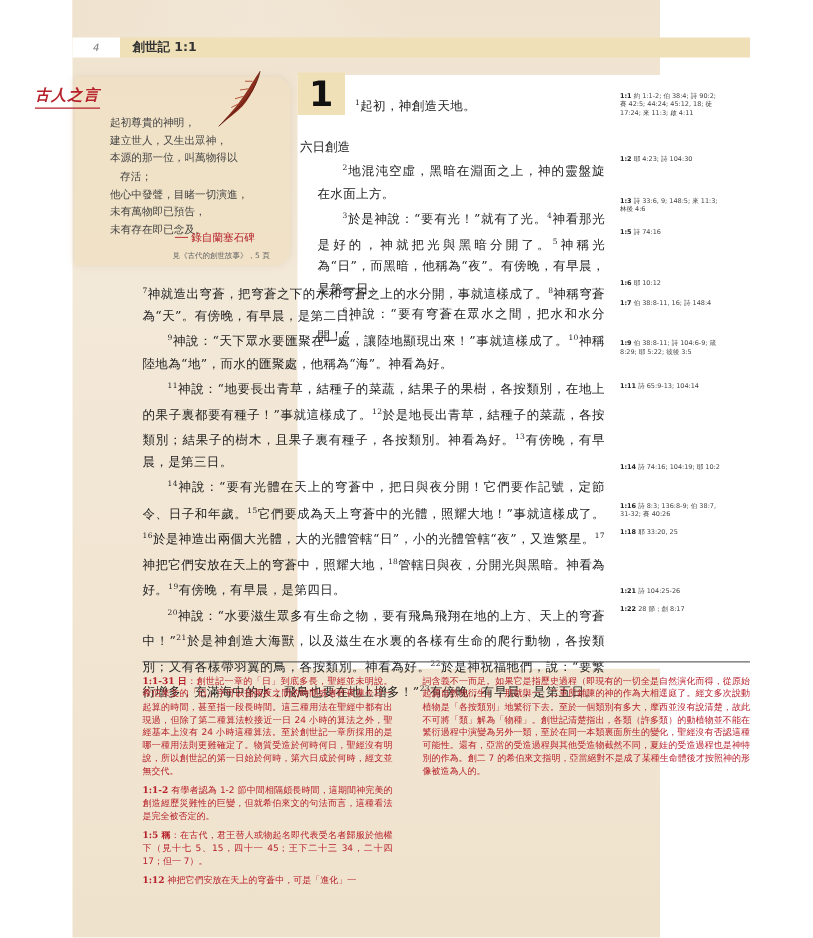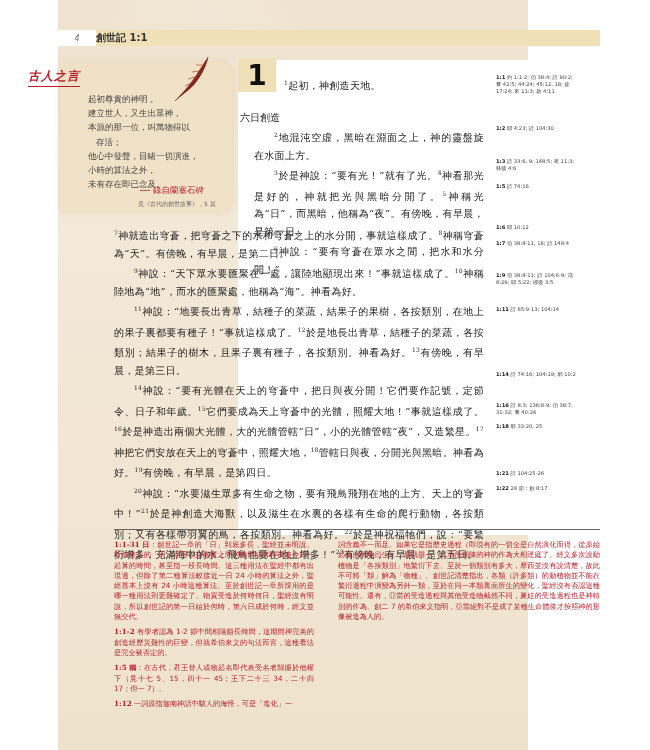--- a/index.html
+++ b/index.html
@@ -25,21 +25,21 @@
     display: flex; align-items: center;
   }
   .page-num {
     width: 38px; height: 16px; background: #ffffff; color: #777;
     font-family: "DejaVu Sans", sans-serif; font-size: 8px; font-style: italic;
     display: flex; align-items: center; justify-content: center;
   }
   .running-head {
     flex: 1; height: 16px; background: #efe0b8;
     font-family: "DejaVu Sans", sans-serif; font-size: 10px; font-weight: bold; color: #333;
-    display: flex; align-items: center; padding-left: 0;
+    display: flex; align-items: center; padding-left: 10px;
   }
   .quote-box {
     position: absolute; left: 60px; top: 62px; width: 172px; height: 150px;
     background: rgba(240,224,196,0.85); border-radius: 0 12px 12px 0;
     box-shadow: 0 0 6px rgba(220,200,170,0.6);
   }
   .quote-title {
     position: absolute; left: 28px; top: 68px;
     font-family: "DejaVu Sans", sans-serif; font-size: 12px; font-weight: bold; color: #b6202a;
     border-bottom: 1.5px solid #b6202a; padding-bottom: 1px; letter-spacing: 1px; font-style: italic;
@@ -115,21 +115,21 @@
   <path d="M36 2 C 30 10, 26 18, 20 26 C 15 33, 10 38, 3 46 C 10 40, 16 36, 22 30 C 28 23, 33 14, 36 2 Z" fill="#8a2e1e"></path>
   <path d="M36 2 C 34 12, 28 22, 20 30 L 3 46" stroke="#5a1a10" stroke-width="0.7" fill="none"></path>
   <path d="M30 10 l -6 0 M27 16 l -7 1 M23 22 l -7 2 M19 28 l -6 3" stroke="#b5573e" stroke-width="0.8"></path>
 </svg>
 <div class="quote-lines">
   <div>起初尊貴的神明，</div>
   <div>建立世人，又生出眾神，</div>
   <div>本源的那一位，叫萬物得以</div>
   <div class="indent">存活；</div>
   <div>他心中發聲，目睹一切演進，</div>
-  <div>小時的算法之外，</div>
+  <div>未有萬物即已預告，</div>
   <div>未有存在即已念及。</div>
 </div>
 <div class="quote-attrib">── 錄自蘭塞石碑</div>
 <div class="quote-source">見《古代的創世故事》，5 頁</div>
 
 <div class="chapter-num">1</div>
 <div class="verse1 text-block">
   <sup>1</sup><span>起初，神創造天地。</span>
 </div>
 <div class="section-heading">六日創造</div>
@@ -163,17 +163,17 @@
   <div class="xrefs" style="top:470px"><b>1:21</b> <span>詩 104:25-26</span></div>
   <div class="xrefs" style="top:485px"><b>1:22</b> <span>28 節；創 8:17</span></div>
 </div>
 
 <div class="divider"></div>
 
 <div class="notes-col" style="left:114px;">
   <p><span class="note-ref">1:1-31</span> <span class="note-key">日</span><span>：創世記一章的「日」到底多長，聖經並未明說。希伯來文的「日」字可以指兩夜之間的時間或者昨夜連今日一起算的時間，甚至指一段長時間。這三種用法在聖經中都有出現過，但除了第二種算法較接近一日 24 小時的算法之外，聖經基本上沒有 24 小時這種算法。至於創世記一章所採用的是哪一種用法則更難確定了。物質受造於何時何日，聖經沒有明說，所以創世記的第一日始於何時，第六日成於何時，經文並無交代。</span></p>
   <p><span class="note-ref">1:1-2</span> <span>有學者認為 1-2 節中間相隔頗長時間，這期間神完美的創造經歷災難性的巨變，但就希伯來文的句法而言，這種看法是完全被否定的。</span></p>
   <p><span class="note-ref">1:5</span> <span class="note-key">稱</span><span>：在古代，君王替人或物起名即代表受名者歸服於他權下（見十七 5、15，四十一 45；王下二十三 34，二十四 17；但一 7）。</span></p>
-  <p><span class="note-ref">1:12</span> <span>一詞原指迦南神話中駭人的海怪，可是「進化」一</span></p>
+  <p><span class="note-ref">1:12</span> <span>神把它們安放在天上的穹蒼中，可是「進化」一</span></p>
 </div>
 <div class="notes-col" style="left:338px; width:262px;">
   <p><span>詞含義不一而足。如果它是指歷史過程（即現有的一切全是自然演化而得，從原始起源自然地衍生），那就與一、二章所鋪陳的神的作為大相逕庭了。經文多次說動植物是「各按類別」地繁衍下去。至於一個類別有多大，摩西並沒有說清楚，故此不可將「類」解為「物種」。創世記清楚指出，各類（許多類）的動植物並不能在繁衍過程中演變為另外一類，至於在同一本類裏面所生的變化，聖經沒有否認這種可能性。還有，亞當的受造過程與其他受造物截然不同，夏娃的受造過程也是神特別的作為。創二 7 的希伯來文指明，亞當絕對不是成了某種生命體後才按照神的形像被造為人的。</span></p>
 </div>
 
 </body></html>

